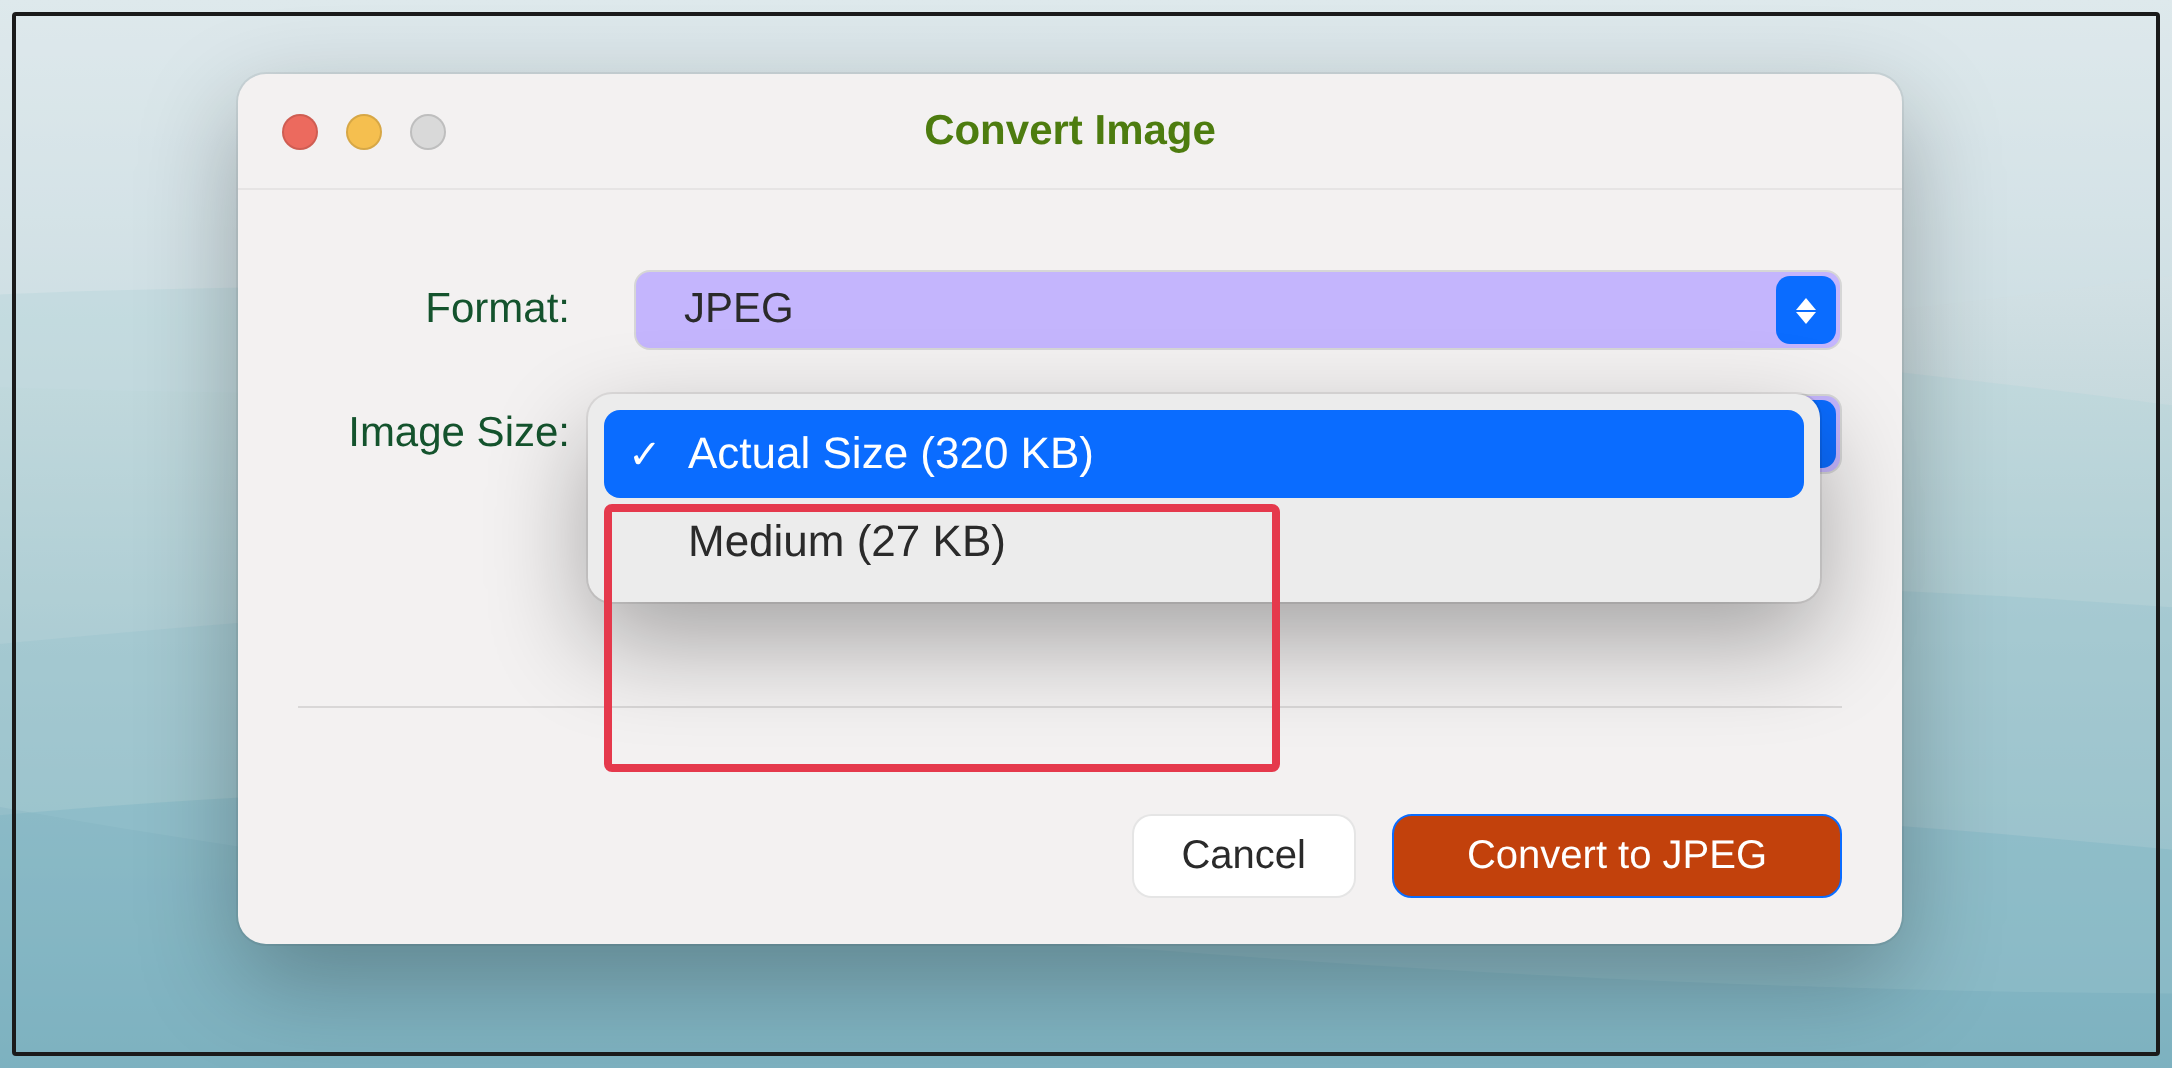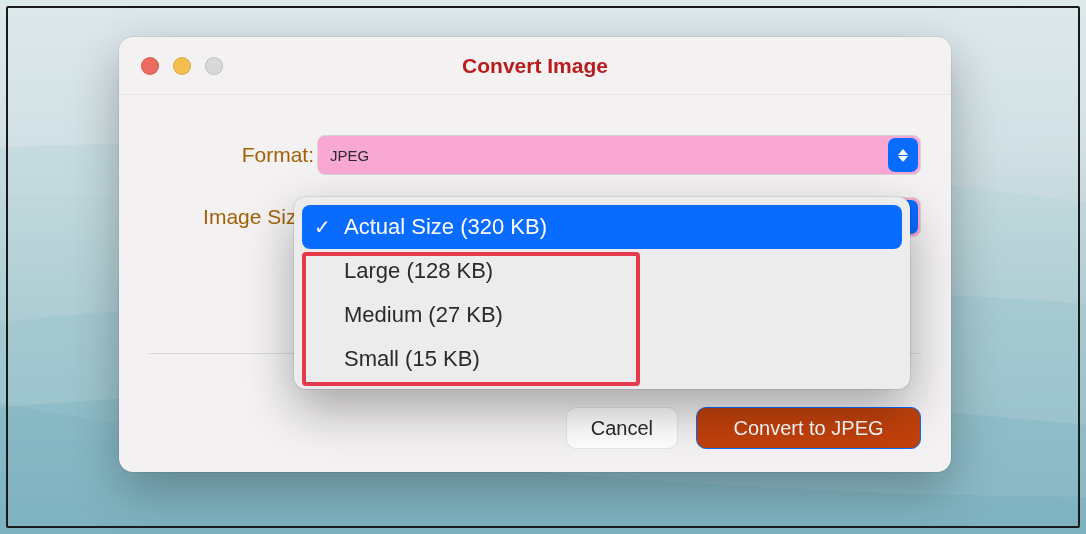--- a/index.html
+++ b/index.html
@@ -65,52 +65,52 @@
     }
     .tl-close { background: #ec6a5e; border: 1px solid rgba(0,0,0,0.12); }
     .tl-min   { background: #f5bf4f; border: 1px solid rgba(0,0,0,0.12); }
     .tl-max   { background: #d9d9d9; border: 1px solid rgba(0,0,0,0.12); }
     .window-title {
       position: absolute;
       left: 0; right: 0;
       text-align: center;
       font-size: 21px;
       font-weight: 700;
-      color: #b91c1c;
+      color: #4d7c0f;
       pointer-events: none;
     }
 
     .content {
       padding: 40px 30px 0 30px;
       position: relative;
     }
 
     .form-row {
       display: flex;
       align-items: center;
       margin-bottom: 22px;
     }
     .row-label {
       width: 168px;
       text-align: right;
-      padding-right: 3px;
+      padding-right: 32px;
       font-size: 21px;
-      color: #a16207;
+      color: #14532d;
     }
     .select-field {
       flex: 1;
       position: relative;
       height: 40px;
-      background: #f9a8d4;
+      background: #c4b5fd;
       border: 1px solid #d6d6d6;
       border-radius: 8px;
       display: flex;
       align-items: center;
-      padding-left: 12px;
-      font-size: 15px;
+      padding-left: 24px;
+      font-size: 21px;
       color: #2a2a2a;
     }
     .select-stepper {
       position: absolute;
       right: 2px;
       top: 2px;
       bottom: 2px;
       width: 30px;
       background: #0a6cff;
       border-radius: 7px;
@@ -266,26 +266,20 @@
     </div>
 
   </div>
 
   <div class="dropdown">
     <div class="dd-item selected">
       <span class="dd-check">✓</span>
       <span>Actual Size (320 KB)</span>
     </div>
     <div class="dd-item">
-      <span>Large (128 KB)</span>
-    </div>
-    <div class="dd-item">
       <span>Medium (27 KB)</span>
-    </div>
-    <div class="dd-item">
-      <span>Small (15 KB)</span>
     </div>
     <div class="dd-highlight"></div>
   </div>
 
 </div>
 
 <div class="frame-border"></div>
 
 </body></html>

